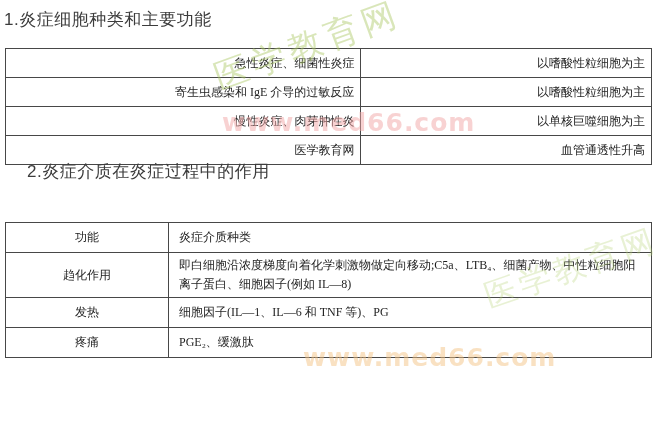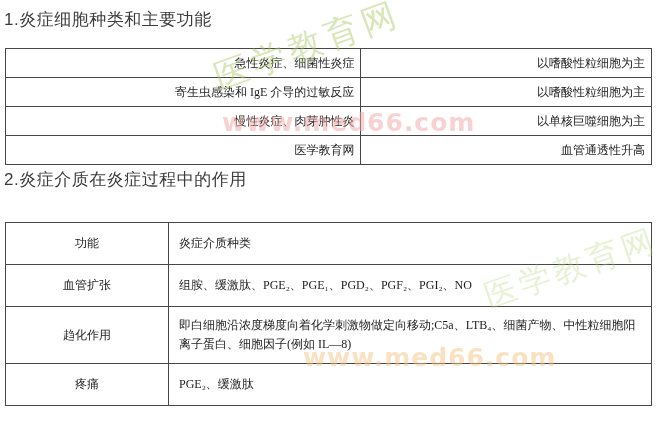--- a/index.html
+++ b/index.html
@@ -7,35 +7,35 @@
     width:658px;height:424px;background:#ffffff;position:relative;overflow:hidden;
     font-family:"Liberation Serif","DejaVu Serif",serif;
     -webkit-font-smoothing:antialiased;
   }
   .heading{
     position:absolute;left:4px;margin:0;
     font-family:"Liberation Sans","DejaVu Sans",sans-serif;
     font-size:17px;font-weight:400;color:#3c3c3c;letter-spacing:0.5px;
   }
   #heading-1{top:8px;}
-  #heading-2{top:168px;}
+  #heading-2{top:160px;margin-left:23px;}
   table{position:absolute;border-collapse:collapse;table-layout:fixed;background:transparent;}
   td,th{
     border:1px solid #474747;
     font-size:12px;font-weight:400;color:#1d1d1d;
     vertical-align:middle;padding:2px 6px;
   }
   
   #table-1{left:5px;top:48px;width:647px;}
   #table-1 td{text-align:right;height:24px;}
   #table-1 .c1{width:53%;}
   
   #table-2{left:5px;top:222px;width:647px;}
   #table-2 .c1{width:150px;text-align:center;}
-  #table-2 .c2{text-align:left;padding:9px 10px;line-height:1.6;}
+  #table-2 .c2{text-align:left;padding:3px 10px;line-height:1.6;}
   #table-2 td,#table-2 th{height:23px;}
   #table-2 tr.tall td{height:37px;}
   
   .wm{
     position:absolute;pointer-events:none;white-space:nowrap;z-index:3;
     font-family:"DejaVu Sans","Liberation Sans",sans-serif;
   }
   #wm-diag-1{
     left:216px;top:56px;font-size:34px;letter-spacing:5px;
     color:rgba(170,200,100,0.45);
@@ -82,27 +82,27 @@
 </table>
 
 <h2 class="heading" id="heading-2">2.炎症介质在炎症过程中的作用</h2>
 
 <table id="table-2">
   <tbody>
     <tr>
       <th class="c1">功能</th>
       <th class="c2">炎症介质种类</th>
     </tr>
-    <tr>
-      <td class="c1">血管扩张</td>
-      <td class="c2">组胺、缓激肽、PGE₂、PGE₁、PGD₂、PGF₂、PGI₂、NO</td>
-    </tr>
     <tr class="tall">
       <td class="c1">趋化作用</td>
       <td class="c2">即白细胞沿浓度梯度向着化学刺激物做定向移动;C5a、LTB₄、细菌产物、中性粒细胞阳离子蛋白、细胞因子(例如 IL—8)</td>
+    </tr>
+    <tr>
+      <td class="c1">发热</td>
+      <td class="c2">细胞因子(IL—1、IL—6 和 TNF 等)、PG</td>
     </tr>
     <tr>
       <td class="c1">疼痛</td>
       <td class="c2">PGE₂、缓激肽</td>
     </tr>
 
   </tbody>
 </table>
 
 <div class="wm" id="wm-diag-1">医学教育网</div>

